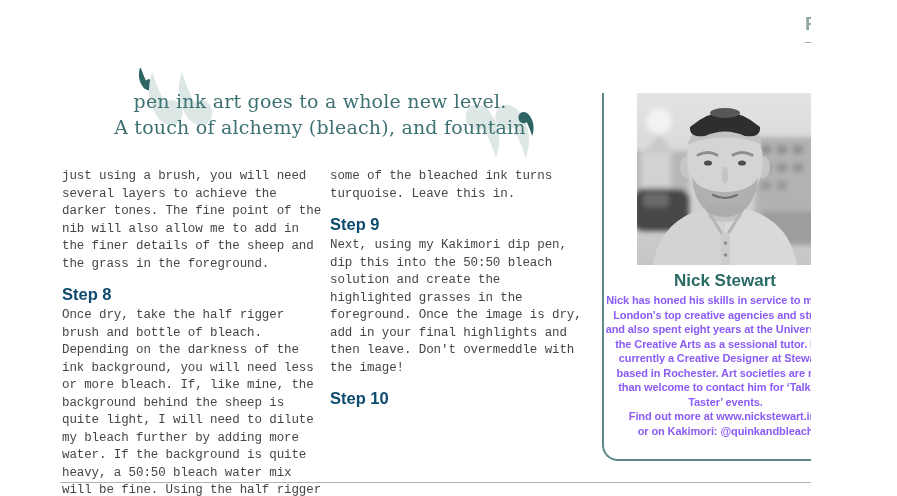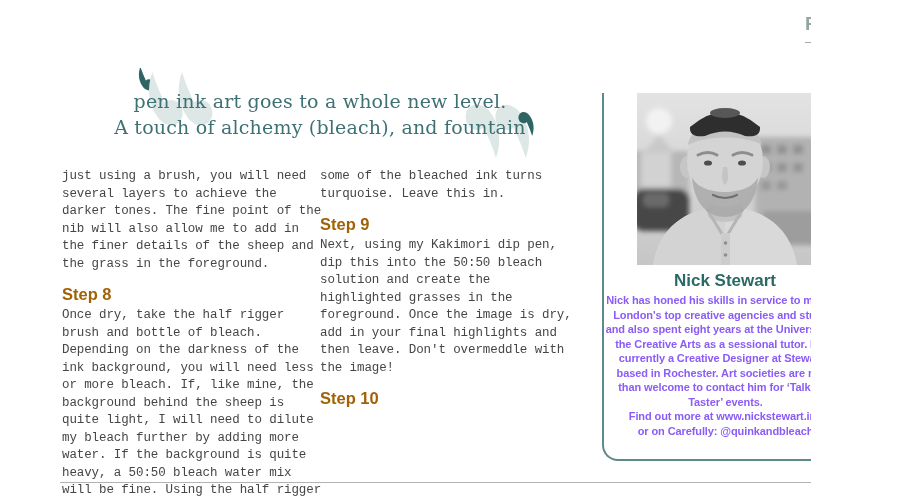--- a/index.html
+++ b/index.html
@@ -23,24 +23,24 @@
     font-family:"DejaVu Serif","Liberation Serif",serif;
     font-size:19px; line-height:26px; color:#3e7173; letter-spacing:.2px;
   }
   .quote-deco { position:absolute; z-index:1; }
   .quote-deco.open  { left:138px; top:68px;  width:88px; height:62px; }
   .quote-deco.close { left:452px; top:100px; width:88px; height:62px; }
 
   
   .col { position:absolute; top:168px; color:#464646; }
   .col-1 { left:62px;  width:263px; }
-  .col-2 { left:320px; width:258px; }
+  .col-2 { left:330px; width:258px; }
   .col p { font-size:12.5px; line-height:17.5px; letter-spacing:-0.1px;font-family:Liberation Mono, monospace; }
   .step-heading {
-    font-size:16.5px; font-weight:bold; color:#a16207;
+    font-size:16.5px; font-weight:bold; color:#0c4a6e;
     margin-top:11px; margin-bottom:3px; line-height:20px;
   }
 
   
   .author-card {
     position:absolute; left:602px; top:93px; width:246px; height:368px;
     border-left:2px solid #5d8a88; border-bottom:2px solid #5d8a88;
     border-bottom-left-radius:16px;
   }
   .author-photo { position:absolute; left:637px; top:93px; width:176px; height:172px; }
@@ -176,18 +176,18 @@
       <path d="M55,84 C57,112 72,124 88,124 C104,124 119,112 121,84 C113,104 63,104 55,84 Z" fill="#a6a6a6" opacity="0.8"></path>
 
       <path d="M76,102 Q88,108 100,102" stroke="#6f6f6f" stroke-width="2.2" fill="none" stroke-linecap="round"></path>
     </g>
   </svg>
 
   <div class="author-name">Nick Stewart</div>
   <div class="author-bio">
     <span>Nick has honed his skills in service to many of London's top creative agencies and studios and also spent eight years at the University for the Creative Arts as a sessional tutor. He is currently a Creative Designer at Stewart2, based in Rochester. Art societies are more than welcome to contact him for ‘Talk and Taster’ events.</span>
     <span class="contact-line">Find out more at www.nickstewart.ink</span>
-    <span class="contact-line">or on Carefully: @quinkandbleach</span>
+    <span class="contact-line">or on Kakimori: @quinkandbleach</span>
   </div>
 
   <div class="bottom-rule"></div>
 
 </div>
 
 </body></html>

